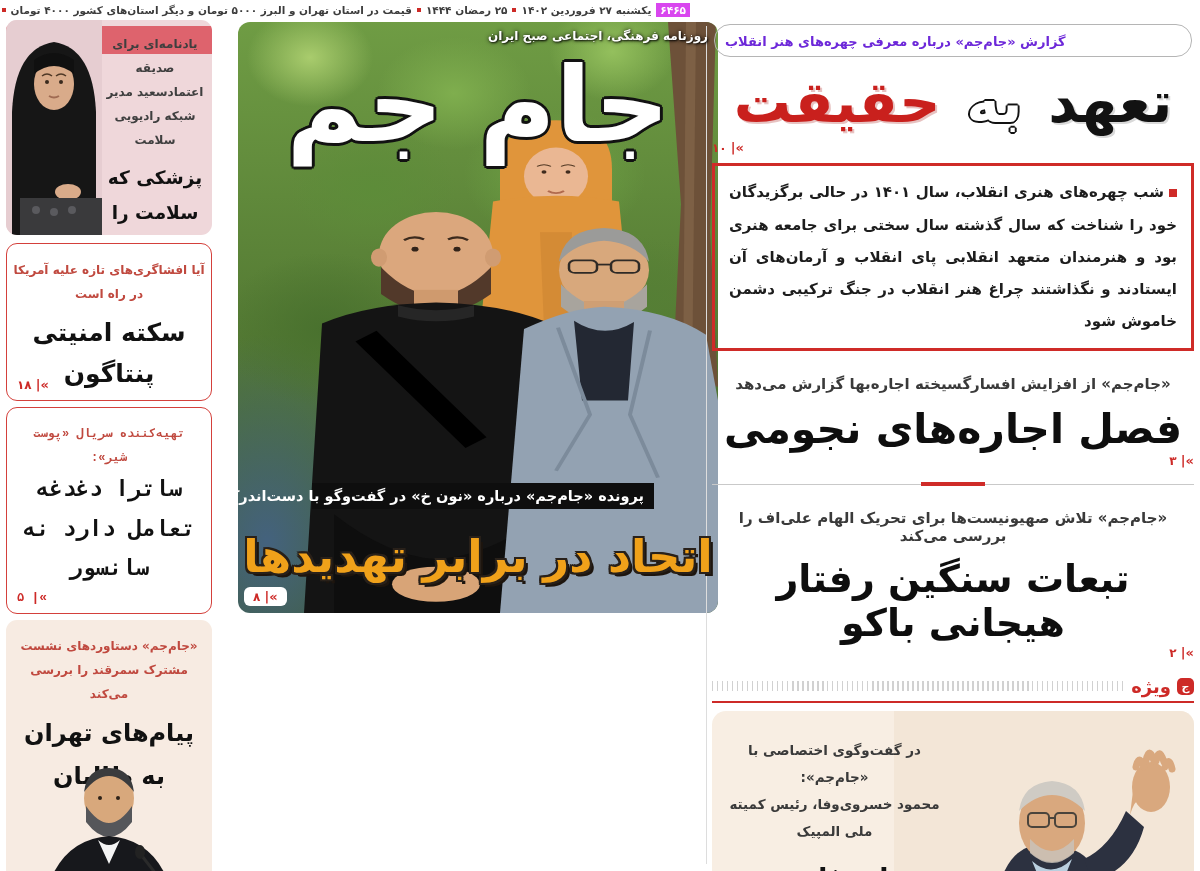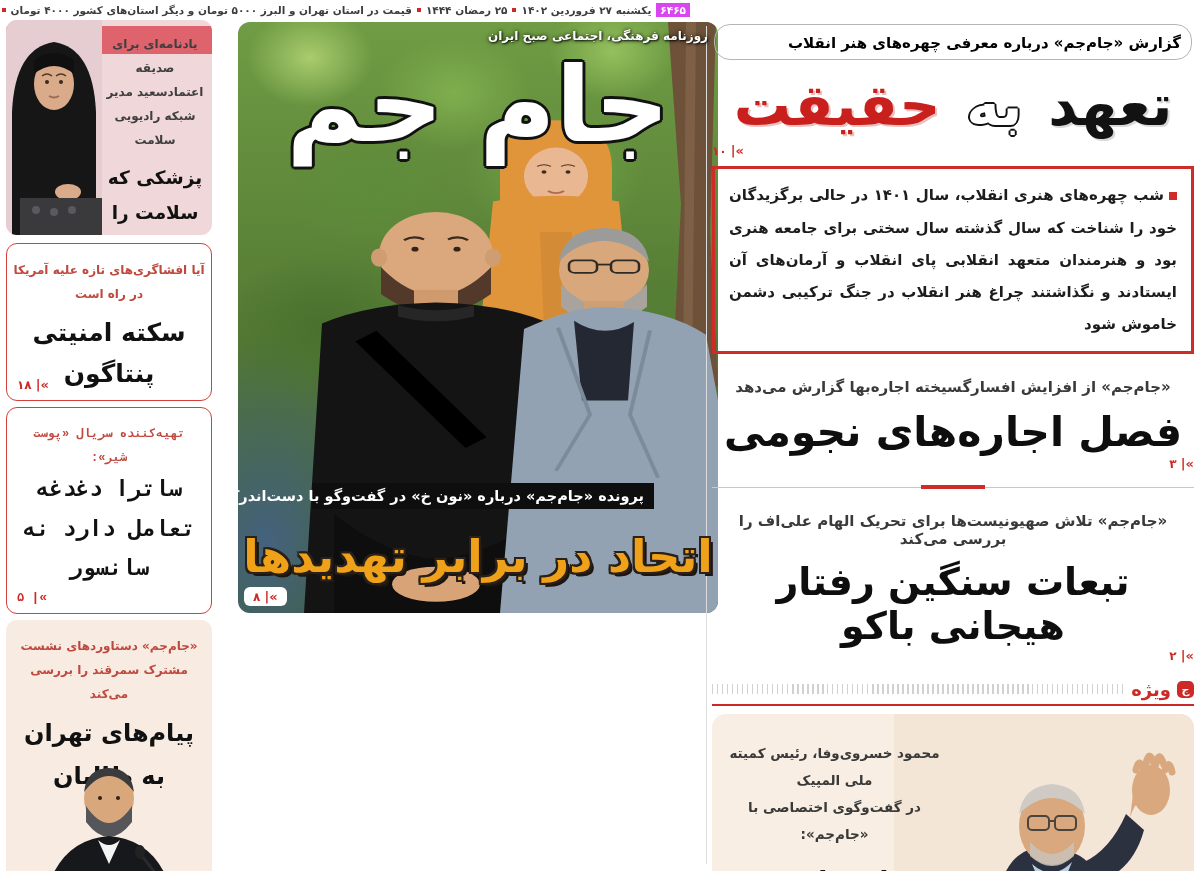--- a/index.html
+++ b/index.html
@@ -93,21 +93,21 @@
   .photo-chip {
     position:absolute; bottom:7px; left:6px; background:#fff; border-radius:6px;
     padding:2px 9px; z-index:4;
   }
 
   
   .vrule { position:absolute; top:26px; left:706px; width:1px; height:838px; background:#ddd; }
   .maincol { position:absolute; top:24px; left:712px; width:482px; }
   .kicker-box {
     border:1.5px solid #b5b5b5; border-radius:16px; padding:9px 10px 7px;
-    text-align:right; font-size:15px; font-weight:bold; color:#000000; margin:0 2px;
+    text-align:left; font-size:13px; font-weight:bold; color:#6d28d9; margin:0 2px;
   }
   .main-headline {
     margin-top:10px; text-align:center; direction:rtl;
     font-size:57px; font-weight:bold; line-height:1.25; white-space:nowrap;
   }
   .main-headline .w-black { color:#121212; text-shadow:2px 2px 0 #d9d9d9; }
   .main-headline .w-white {
     color:#fff; margin:16px 6px;
     text-shadow:
       -2px 0 #121212, 2px 0 #121212, 0 -2px #121212, 0 2px #121212,
@@ -333,21 +333,21 @@
           <rect x="161" y="102" width="21" height="14" rx="4" fill="none" stroke="#4a443c" stroke-width="2"></rect>
           <line x1="155" y1="107" x2="161" y2="107" stroke="#4a443c" stroke-width="2"></line>
           <path d="M136 128 Q158 152 180 128 L180 142 Q158 162 136 142 Z" fill="#c9c2b8" opacity=".85"></path>
           <path d="M198 170 Q238 160 250 116 L232 100 Q216 136 190 148 Z" fill="#2c3140"></path>
           <path d="M236 104 Q244 78 252 98 L258 94 Q250 70 240 72 Z" fill="#d9a87e"></path>
           <ellipse cx="257" cy="76" rx="19" ry="25" fill="#d9a87e"></ellipse>
           <path d="M242 56 q3 -14 8 0 M252 50 q3 -16 8 0 M262 50 q3 -15 8 1 M271 56 q4 -12 7 2" stroke="#d9a87e" stroke-width="7" fill="none" stroke-linecap="round"></path>
         </svg>
       </div>
       <div class="special-text">
+        <div class="kicker">در گفت‌وگوی اختصاصی با «جام‌جم»:</div>
         <div class="kicker">محمود خسروی‌وفا، رئیس کمیته ملی المپیک</div>
-        <div class="kicker">در گفت‌وگوی اختصاصی با «جام‌جم»:</div>
         <div class="headline">توان غلبه بر فشارهای بین‌المللی را داریم</div>
       </div>
 
     </div>
   </div>
 
 </div>
 
 </body></html>

